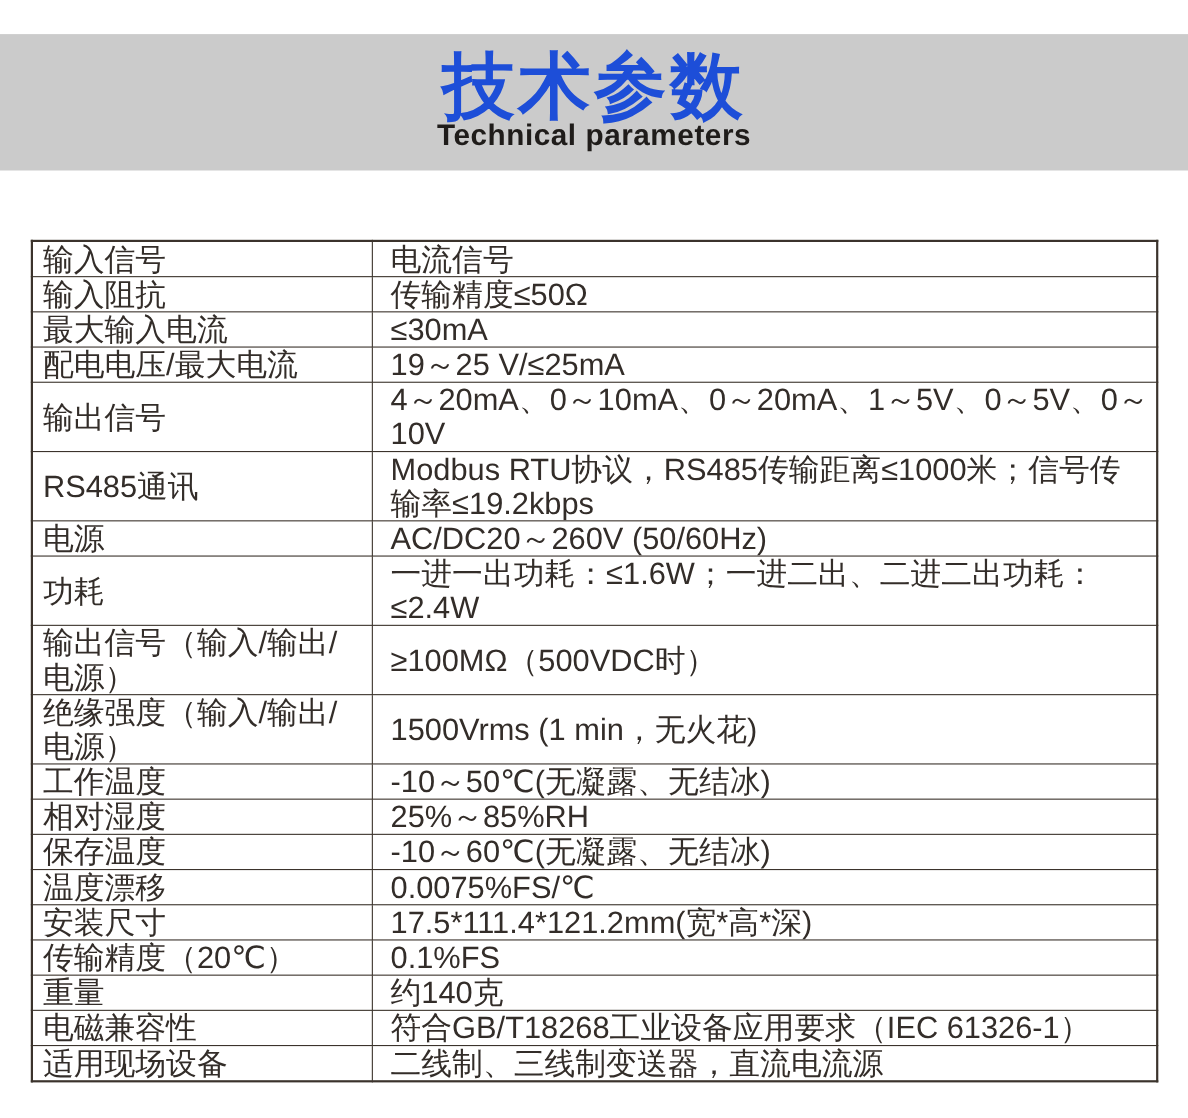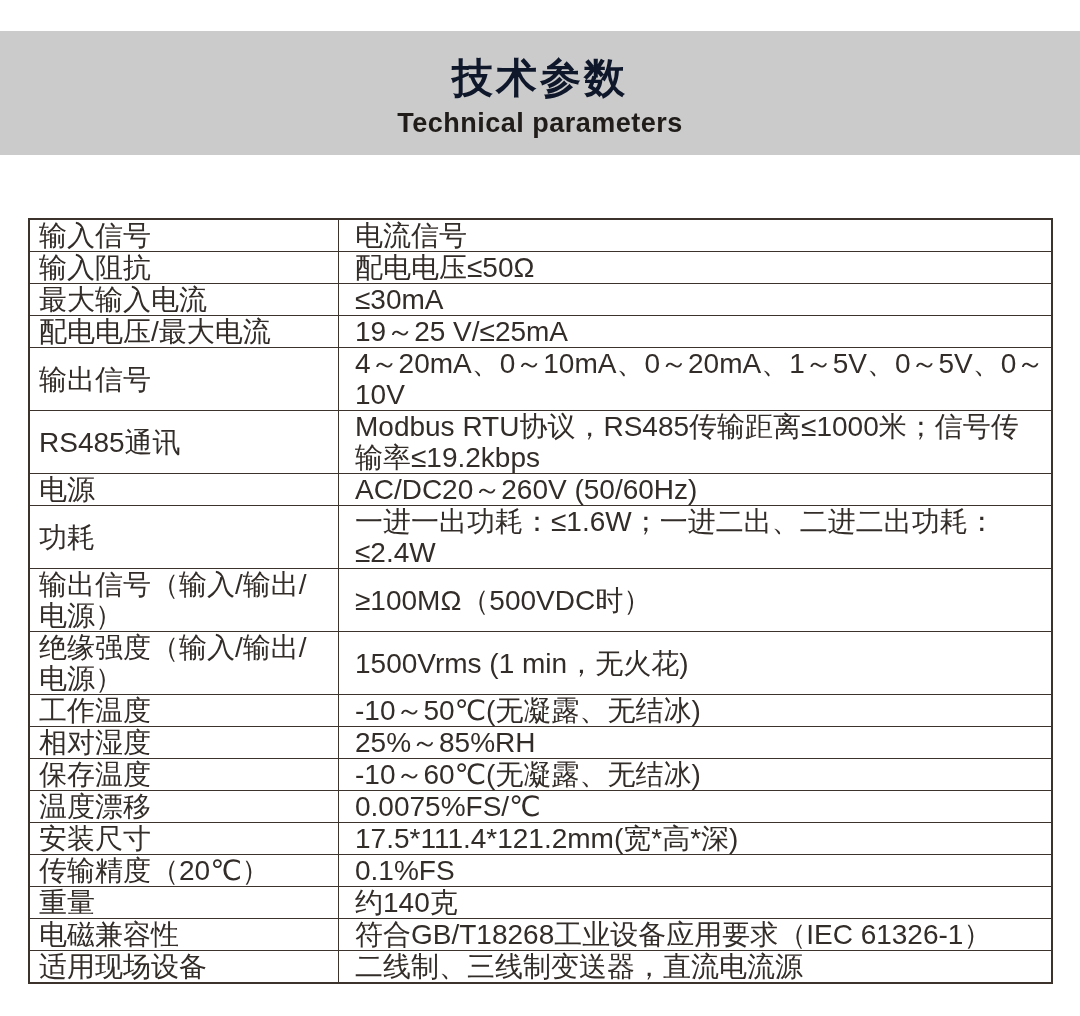--- a/index.html
+++ b/index.html
@@ -25,25 +25,25 @@
     top: 31px;
     width: 1080px;
     height: 124px;
     background: #cbcbcb;
     display: flex;
     flex-direction: column;
     align-items: center;
     justify-content: center;
   }
   .banner .title {
-    font-size: 41px;
+    font-size: 66px;
     line-height: 60px;
     font-weight: 700;
     letter-spacing: 3px;
-    color: #0f172a;
+    color: #1d4ed8;
   }
   .banner .subtitle {
     font-size: 27px;
     line-height: 30px;
     font-weight: 700;
     letter-spacing: 0.5px;
     color: #1f1c1a;
     margin-top: 0px;
   }
   
@@ -85,21 +85,21 @@
   </div>
 
   <table class="spec-table">
     <tbody>
         <tr>
           <td class="param">输入信号</td>
           <td class="value">电流信号</td>
         </tr>
         <tr>
           <td class="param">输入阻抗</td>
-          <td class="value">配电电压≤50Ω</td>
+          <td class="value">传输精度≤50Ω</td>
         </tr>
         <tr>
           <td class="param">最大输入电流</td>
           <td class="value">≤30mA</td>
         </tr>
         <tr>
           <td class="param">配电电压/最大电流</td>
           <td class="value">19～25 V/≤25mA</td>
         </tr>
         <tr>

